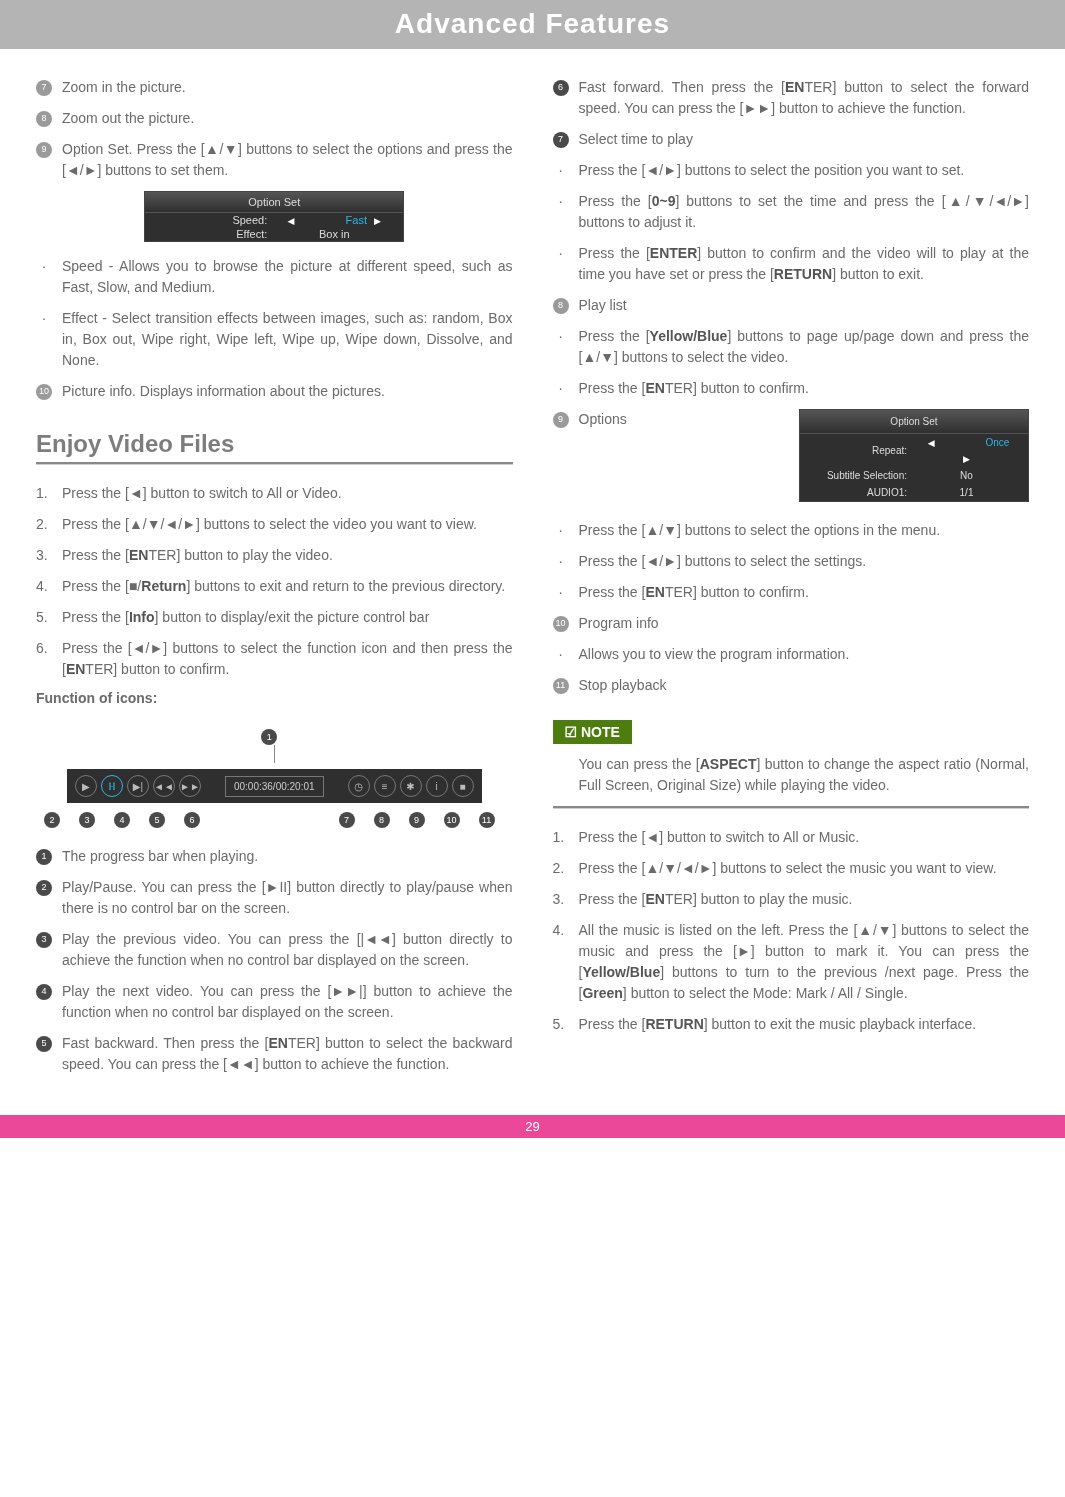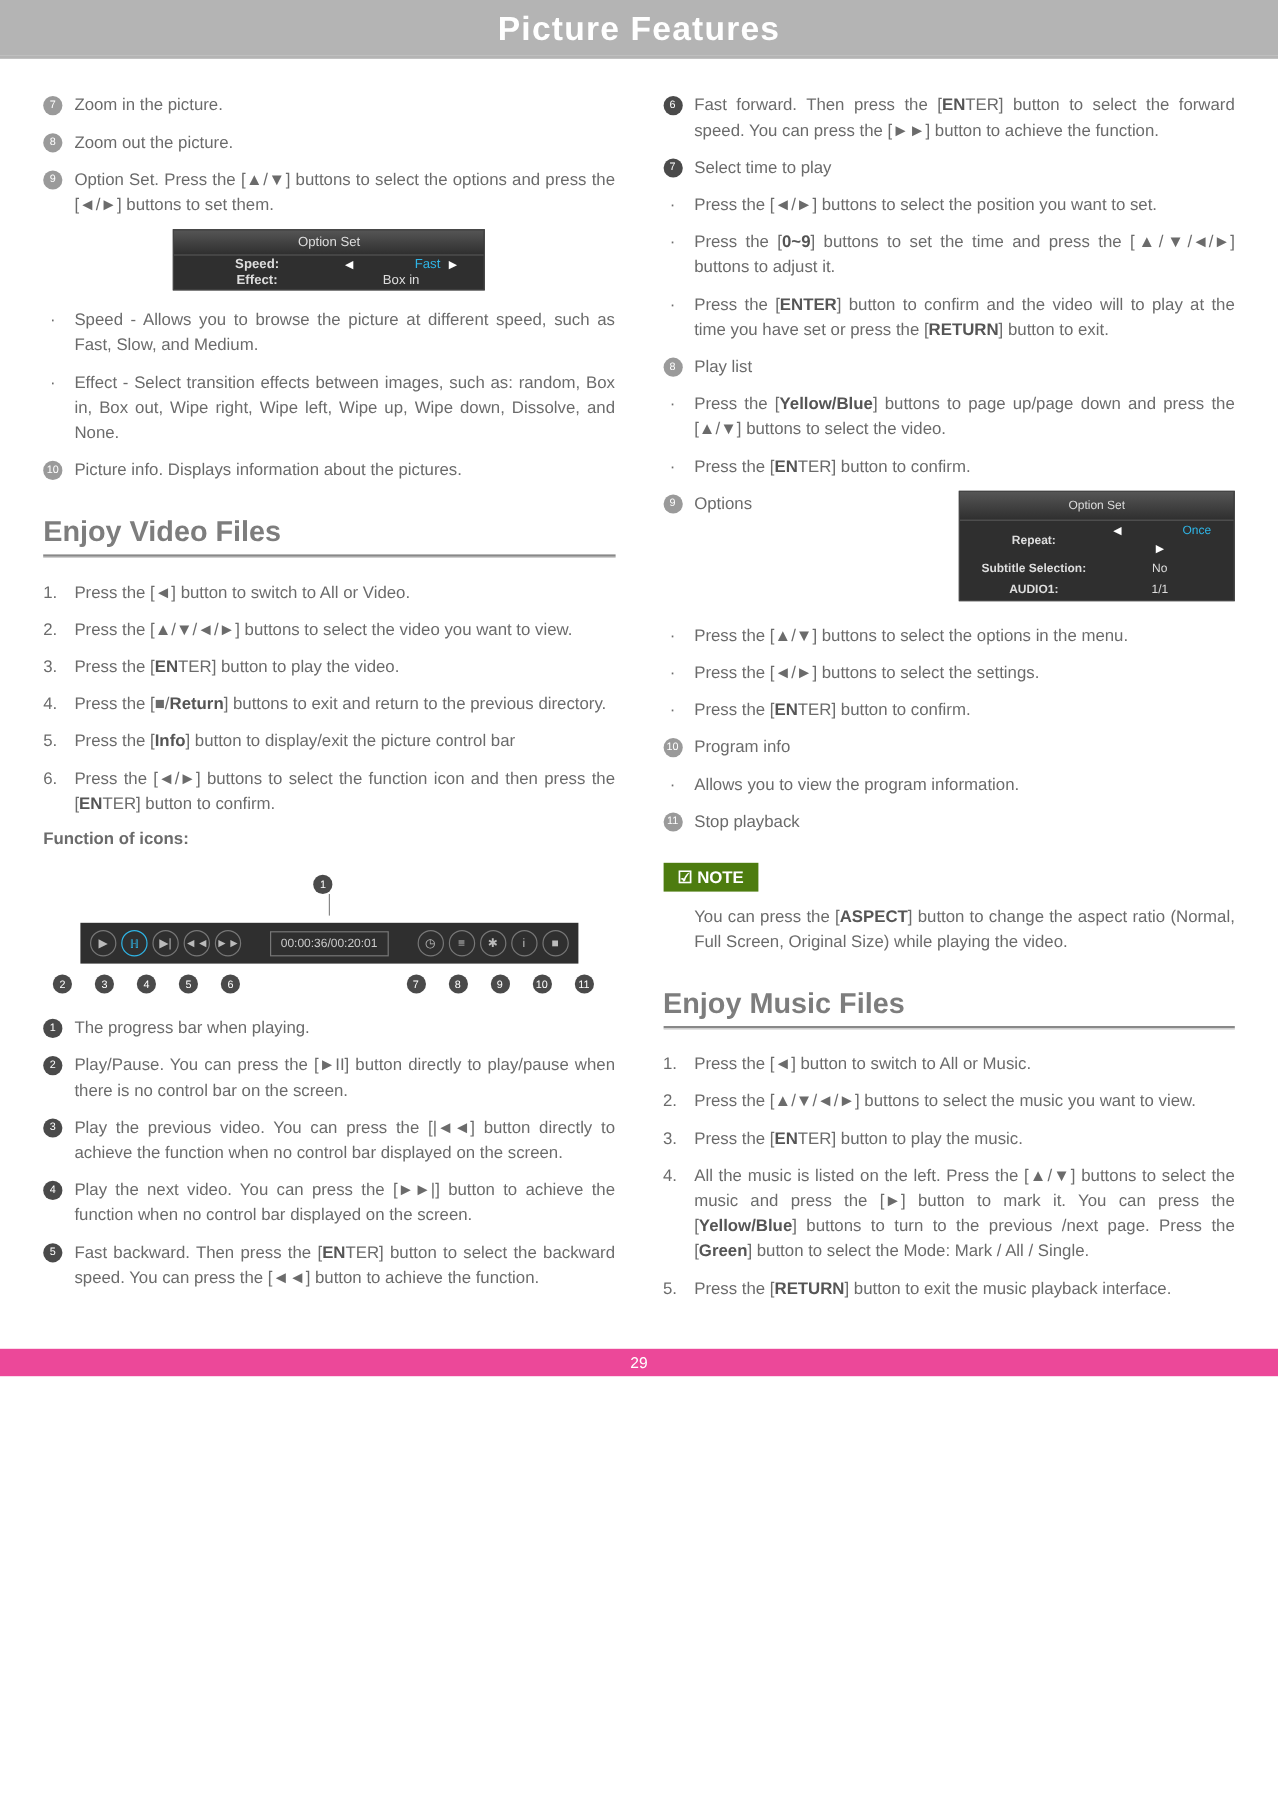--- a/index.html
+++ b/index.html
@@ -100,21 +100,21 @@
     padding: 4px 0;
     border-bottom: 1px solid #555;
     background: linear-gradient(#555,#2f2f2f);
   }
   .opt-row {
     display: flex;
     align-items: center;
     justify-content: space-between;
     padding: 1px 16px;
   }
-  .opt-row .label { flex: 1; text-align: center; padding-right: 14px; font-weight: bold; }
+  .opt-row .label { flex: 1; text-align: right; padding-right: 14px; }
   .opt-row .val { flex: 1; text-align: center; position: relative; }
   .val-sel { color: #2fb5e6; padding-left: 44px; }
   .tri-l, .tri-r { color: #fff; font-size: 9px; padding: 0 4px; }
   .opt-box-right {
     width: 230px;
     float: right;
     margin: 0 0 8px 12px;
     background: #2f2f2f;
     border: 1px solid #444;
     font-size: 10px;
@@ -177,21 +177,21 @@
     color: #fff;
     background: #ec4899;
     font-size: 13px;
     padding: 4px 0;
   }
   .clearfix::after { content: ""; display: block; clear: both; }
 </style>
 </head>
 <body>
 
-<div class="page-header">Picture Features</div>
+<div class="page-header">Advanced Features</div>
 <div class="header-underline"></div>
 
 <div class="columns">
 
   <div class="col">
 
     <div id="picture-items">
         <div class="item">
     <span class="num-circle">7</span>
     <span class="item-text">Zoom in the picture.</span>
@@ -440,21 +440,20 @@
     <div class="item">
       <span class="num-circle">11</span>
       <span class="item-text">Stop playback</span>
     </div>
 
     <div class="note-label">NOTE</div>
     <div class="item" style="padding-left:26px">
       <span class="item-text">You can press the [<b>ASPECT</b>] button to change the aspect ratio (Normal, Full Screen, Original Size) while playing the video.</span>
     </div>
 
-    <div class="section-head">Enjoy Music Files</div>
     <hr class="section-rule">
 
     <div id="music-steps">
         <div class="item">
     <span class="olnum">1.</span>
     <span class="item-text">Press the [◄] button to switch to All or Music.</span>
         </div>
         <div class="item">
     <span class="olnum">2.</span>
     <span class="item-text">Press the [▲/▼/◄/►] buttons to select the music you want to view.</span>

